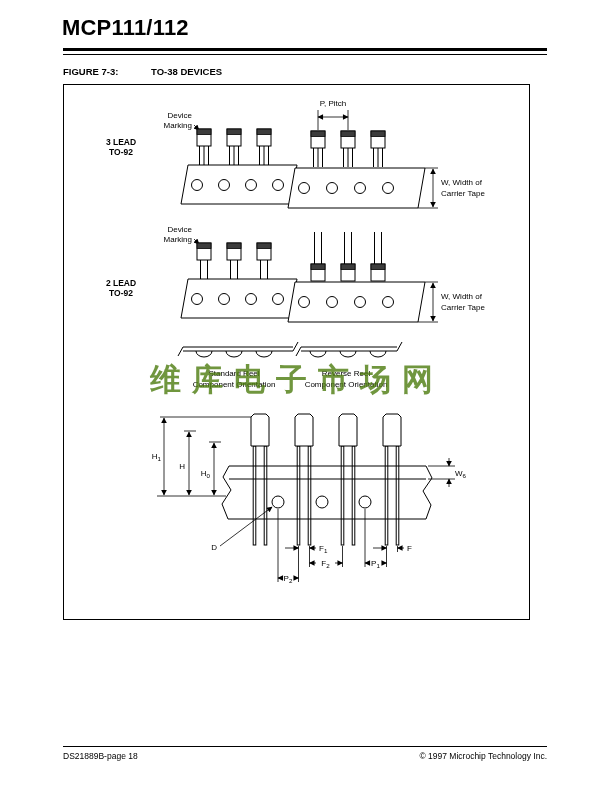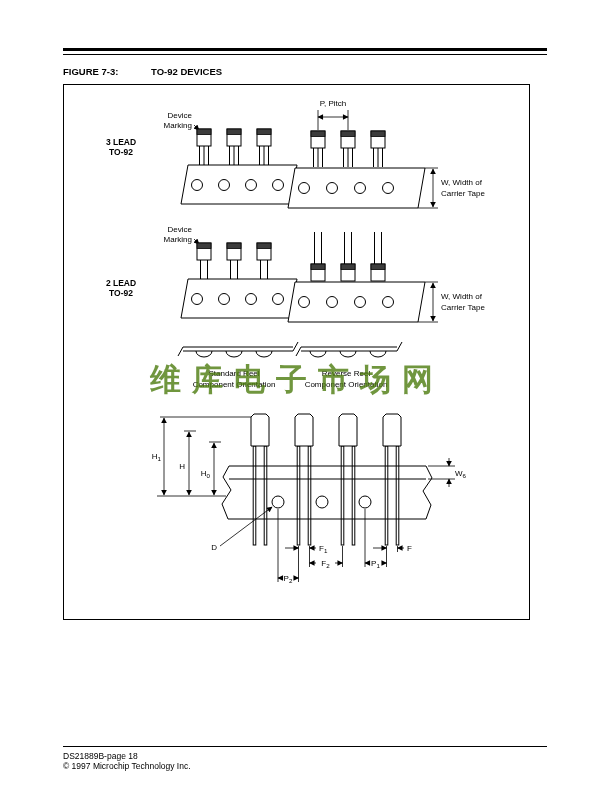--- a/index.html
+++ b/index.html
@@ -22,41 +22,42 @@
   }
   .figure-box svg { display:block; position:absolute; left:0; top:0; }
   .watermark {
     position:absolute; left:86px; top:274px;
     font-size:31px; letter-spacing:11px; color:#4d7c0f; opacity:0.8;
     white-space:nowrap; pointer-events:none; font-weight:bold;
   }
   .footer-rule { position:absolute; left:63px; top:746px; width:484px; height:1px; background:#000; }
   .footer {
     position:absolute; left:63px; top:751px; width:484px;
-    display:flex; justify-content:space-between; font-size:8.5px;flex-direction:column;
+    display:flex; justify-content:space-between; font-size:8.5px;
   }
   
   .ln   { stroke:#000; stroke-width:1; fill:none; }
   .thin { stroke:#000; stroke-width:0.8; fill:none; }
   .shape{ fill:#fff; stroke:#000; stroke-width:1; }
   .mark { fill:#3c3c3c; stroke:#000; stroke-width:0.8; }
   .s-ann  { font-size:8px; fill:#000; font-family:"Liberation Sans", sans-serif; }
   .s-bold { font-size:8.5px; font-weight:bold; fill:#000; font-family:"Liberation Sans", sans-serif; }
   .s-sub  { font-size:6.2px; }
 </style>
 </head>
 <body>
 
 <div class="page">
 
+  <div class="title">MCP111/112</div>
   <div class="rule-thick"></div>
   <div class="rule-thin"></div>
 
   <div class="fig-caption">
-    <span class="fig-label">FIGURE 7-3:</span><span>TO-92 DEVICES</span>
+    <span class="fig-label">FIGURE 7-3:</span><span>TO-38 DEVICES</span>
   </div>
 
   <div class="figure-box">
     <svg width="465" height="534" viewBox="0 0 465 534">
       <defs>
         <marker id="arr" viewBox="0 0 10 10" refX="9" refY="5" markerWidth="9" markerHeight="7" orient="auto-start-reverse">
           <path d="M0,0 L10,5 L0,10 z" fill="#000"></path>
         </marker>
         <g id="dev3">
           <line class="ln" x1="-4.5" y1="16" x2="-4.5" y2="36"></line>

